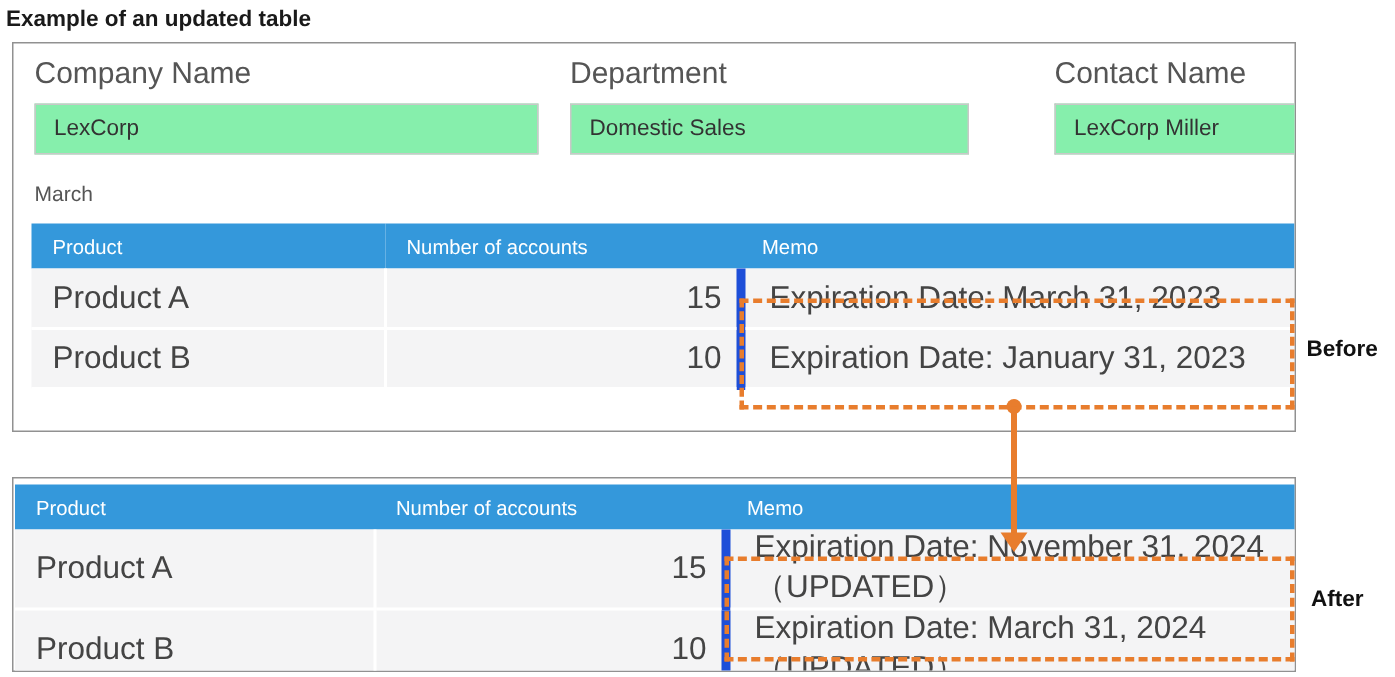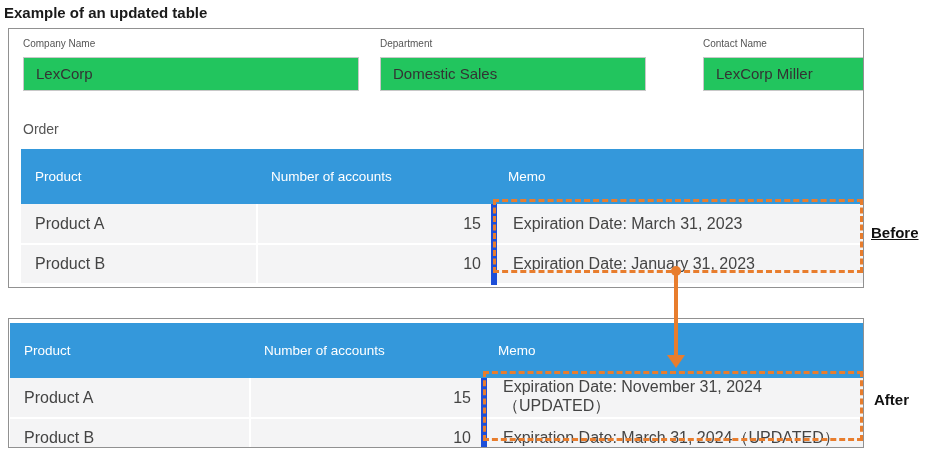--- a/index.html
+++ b/index.html
@@ -8,43 +8,43 @@
 
   .page { position: relative; width: 930px; height: 451px; overflow: hidden; }
 
   .title { position: absolute; left: 4px; top: 4px; font-size: 15px; font-weight: 700; color: #1a1a1a; }
 
   .panel { position: absolute; background: #fff; border: 1px solid #919191; z-index: 1; }
   .panel-top { left: 8px; top: 28px; width: 856px; height: 260px; overflow: hidden; }
   .panel-bottom { left: 8px; top: 318px; width: 856px; height: 130px; padding: 4px 1px 5px 1px; overflow: hidden; }
 
   .field { position: absolute; }
-  .field-label { font-size: 10px; color: #555; display: block; }
-  .field-box { background: #22c55e; border: 1px solid #c8c8c8; height: 34px; line-height: 32px;
+  .field-label { font-size: 20px; color: #555; display: block; }
+  .field-box { background: #86efac; border: 1px solid #c8c8c8; height: 34px; line-height: 32px;
                font-size: 15px; color: #333; padding-left: 12px; margin-top: 8px; overflow: hidden; }
 
   .section-label { position: absolute; left: 14px; top: 92px; font-size: 14px; color: #555; }
 
   table.data { border-collapse: collapse; table-layout: fixed; }
   table.data th { background: #3498db; color: #fff; font-weight: 400; font-size: 13.5px;
-                  text-align: left; height: 55px; padding-left: 14px; }
-  table.data td { background: #f4f4f5; color: #444; font-size: 16px; height: 40px;
+                  text-align: left; height: 30px; padding-left: 14px; }
+  table.data td { background: #f4f4f5; color: #444; font-size: 21px; height: 40px;
                   border-bottom: 2px solid #fff; }
   table.data td.col-product { padding-left: 14px; border-right: 2px solid #fff; }
   table.data td.col-accounts { text-align: right; padding-right: 10px; border-right: 6px solid #1d4ed8; }
   table.data td.col-memo { padding-left: 16px; }
   .before-table { position: absolute; left: 12px; top: 120px; width: 842px; }
   .after-table { width: 854px; }
 
   .dashed-box { position: absolute; border: 3px dashed #e87d2d; z-index: 3; pointer-events: none; }
   .dashed-before { left: 493px; top: 199px; width: 370px; height: 74px; }
   .dashed-after  { left: 483px; top: 371px; width: 380px; height: 70px; }
 
   .side-label { position: absolute; font-size: 15px; font-weight: 700; color: #111; z-index: 2; }
-  .label-before { left: 871px; top: 224px; text-decoration: underline; }
+  .label-before { left: 871px; top: 224px; }
   .label-after  { left: 874px; top: 391px; }
 
   .arrow { position: absolute; left: 666px; top: 266px; width: 20px; height: 102px; z-index: 4; }
   .arrow-dot { position: absolute; left: 5px; top: 0; width: 10px; height: 10px;
                border-radius: 50%; background: #e87d2d; }
   .arrow-line { position: absolute; left: 8px; top: 5px; width: 4px; height: 86px; background: #e87d2d; }
   .arrow-head { position: absolute; left: 1px; top: 89px; width: 0; height: 0;
                 border-left: 9px solid transparent; border-right: 9px solid transparent;
                 border-top: 13px solid #e87d2d; }
 </style>
@@ -65,21 +65,21 @@
     <div class="field" style="left:371px; top:9px; width:305px;">
       <span class="field-label">Department</span>
       <div class="field-box" style="width:266px;">Domestic Sales</div>
     </div>
 
     <div class="field" style="left:694px; top:9px; width:162px;">
       <span class="field-label">Contact Name</span>
       <div class="field-box" style="width:162px; border-right:none;">LexCorp Miller</div>
     </div>
 
-    <div class="section-label">Order</div>
+    <div class="section-label">March</div>
 
     <table class="data before-table">
       <colgroup>
           <col style="width:236px">
           <col style="width:237px">
           <col style="width:369px">
         </colgroup>
       <tbody>
           <tr>
         <th>Product</th>

